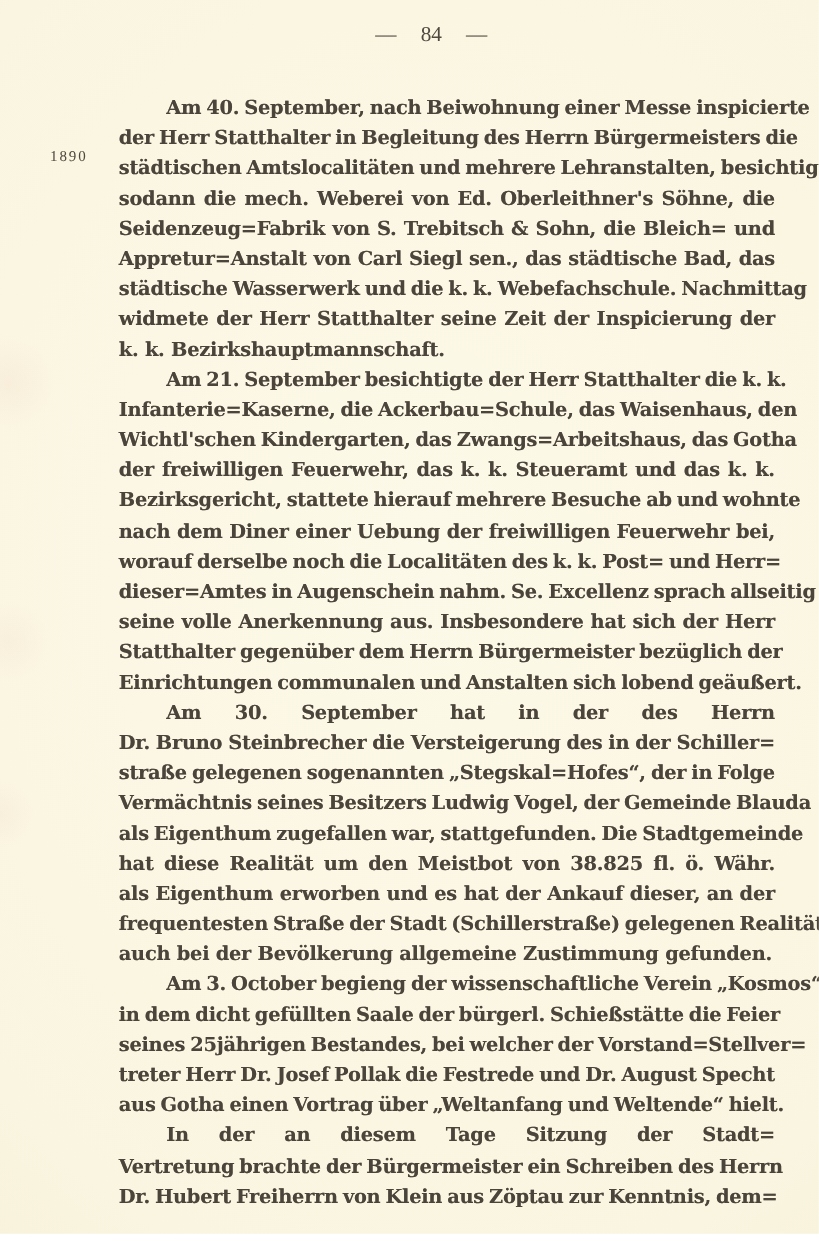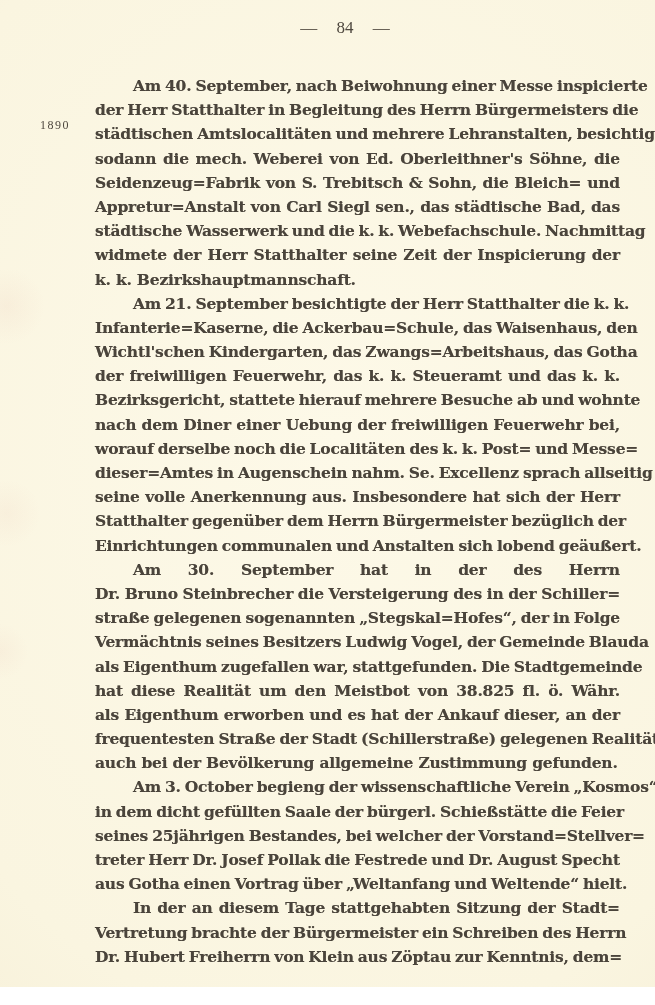--- a/index.html
+++ b/index.html
@@ -203,21 +203,21 @@
           <span>worauf</span>
           <span>derselbe</span>
           <span>noch</span>
           <span>die</span>
           <span>Localitäten</span>
           <span>des</span>
           <span>k.</span>
           <span>k.</span>
           <span>Post=</span>
           <span>und</span>
-          <span>Messe=</span>
+          <span>Herr=</span>
         </div>
         <div class="line just">
           <span>dieser=Amtes</span>
           <span>in</span>
           <span>Augenschein</span>
           <span>nahm.</span>
           <span>Se.</span>
           <span>Excellenz</span>
           <span>sprach</span>
           <span>allseitig</span>
@@ -396,21 +396,20 @@
           <span>hielt.</span>
         </div>
       </div>
       <div>
         <div class="line first just">
           <span>In</span>
           <span>der</span>
           <span>an</span>
           <span>diesem</span>
           <span>Tage</span>
-          <span>stattgehabten</span>
           <span>Sitzung</span>
           <span>der</span>
           <span>Stadt=</span>
         </div>
         <div class="line just">
           <span>Vertretung</span>
           <span>brachte</span>
           <span>der</span>
           <span>Bürgermeister</span>
           <span>ein</span>

